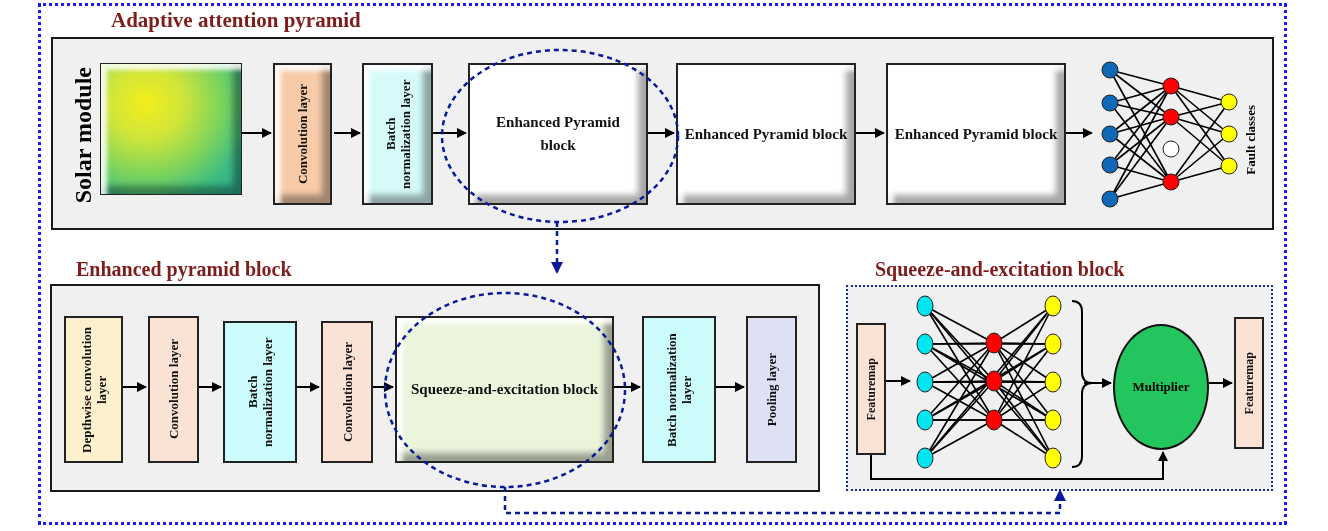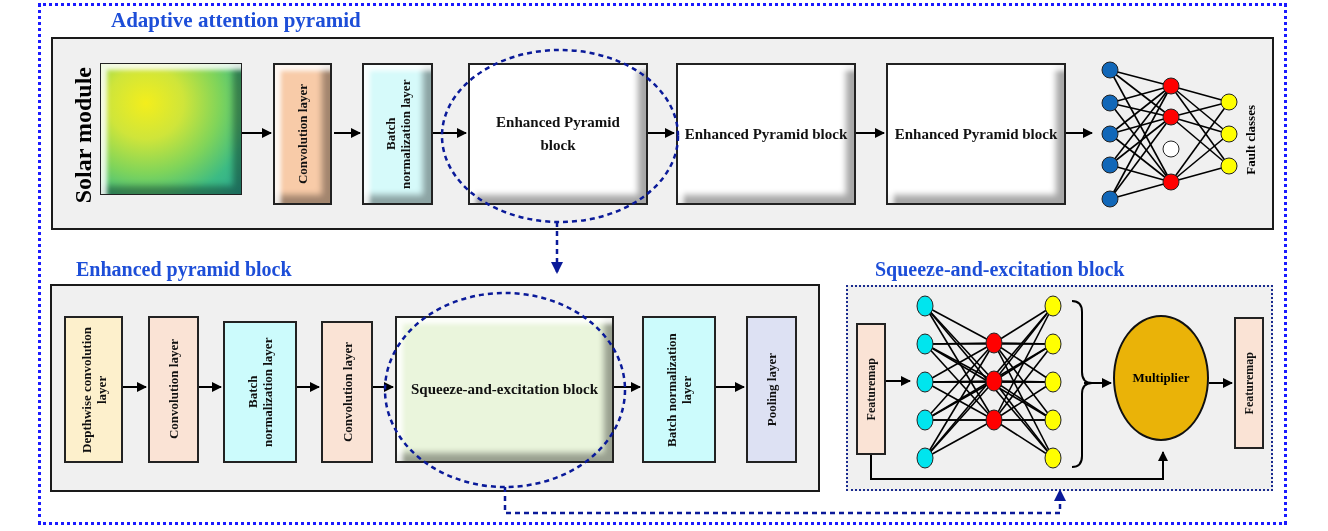--- a/index.html
+++ b/index.html
@@ -1,19 +1,19 @@
 <!DOCTYPE html>
 <html><head>
 <meta charset="utf-8">
 <style>
   html, body { margin:0; padding:0; background:#ffffff; }
   body { width:1328px; height:531px; position:relative; overflow:hidden; font-family:"Liberation Serif", "DejaVu Serif", serif; }
   .abs { position:absolute; }
   .outer { left:38px; top:3px; width:1249px; height:522px; border:3px dotted #1a1aff; box-sizing:border-box; }
-  .title { color:#1d4ed8; font-weight:bold; font-size:21px; white-space:nowrap; }
+  .title { color:#7f1d1d; font-weight:bold; font-size:21px; white-space:nowrap; }
   .panel { background:#f0f0f0; border:2px solid #1a1a1a; box-sizing:border-box; }
   .se-panel { background:#f0f0f0; border:2px dotted #1a2b8f; box-sizing:border-box; }
   .box { border:2px solid #222; box-sizing:border-box; display:flex; align-items:center; justify-content:center; text-align:center; font-weight:bold; color:#111; }
   .bevel { box-shadow: inset 6px 6px 4px rgba(255,255,255,0.85), inset -8px -8px 6px rgba(0,0,0,0.35); }
   .vtext { writing-mode:vertical-rl; transform:rotate(180deg); font-size:13px; line-height:15px; white-space:nowrap; }
   .htext { font-size:15px; line-height:23px; }
   svg.overlay { position:absolute; left:0; top:0; pointer-events:none; }
 </style>
 </head>
 <body>
@@ -80,21 +80,21 @@
 </div>
 
 <div class="abs se-panel" style="left:846px; top:285px; width:427px; height:206px;"></div>
 
 <div class="abs box" style="left:856px; top:323px; width:30px; height:132px; background:#fae3d5;">
   <span class="vtext" style="font-size:12px;">Featuremap</span>
 </div>
 <div class="abs box" style="left:1234px; top:317px; width:30px; height:132px; background:#fae3d5;">
   <span class="vtext" style="font-size:12px;">Featuremap</span>
 </div>
-<div class="abs" style="left:1113px; top:315px; width:96px; height:126px; border:2px solid #111; border-radius:50%; background:#eab308; box-sizing:border-box; display:flex; align-items:center; justify-content:center; font-weight:bold; font-size:13px;">
+<div class="abs" style="left:1113px; top:324px; width:96px; height:126px; border:2px solid #111; border-radius:50%; background:#22c55e; box-sizing:border-box; display:flex; align-items:center; justify-content:center; font-weight:bold; font-size:13px;">
   <span>Multiplier</span>
 </div>
 
 <svg class="overlay" width="1328" height="531" viewBox="0 0 1328 531">
   <defs>
     <marker id="ah" markerWidth="10" markerHeight="10" refX="9" refY="5" orient="auto" markerUnits="userSpaceOnUse">
       <path d="M0,0 L10,5 L0,10 z" fill="#000"></path>
     </marker>
     <marker id="ahb" markerWidth="12" markerHeight="12" refX="10" refY="6" orient="auto" markerUnits="userSpaceOnUse">
       <path d="M0,0 L12,6 L0,12 z" fill="#0a1a99"></path>

